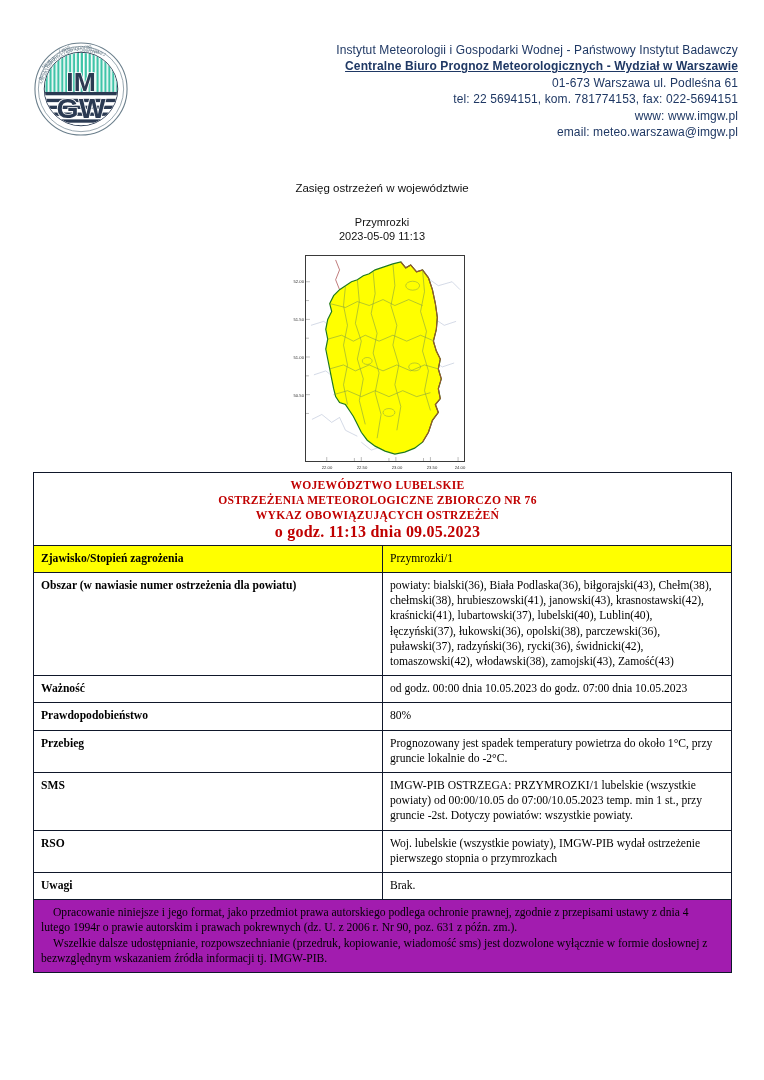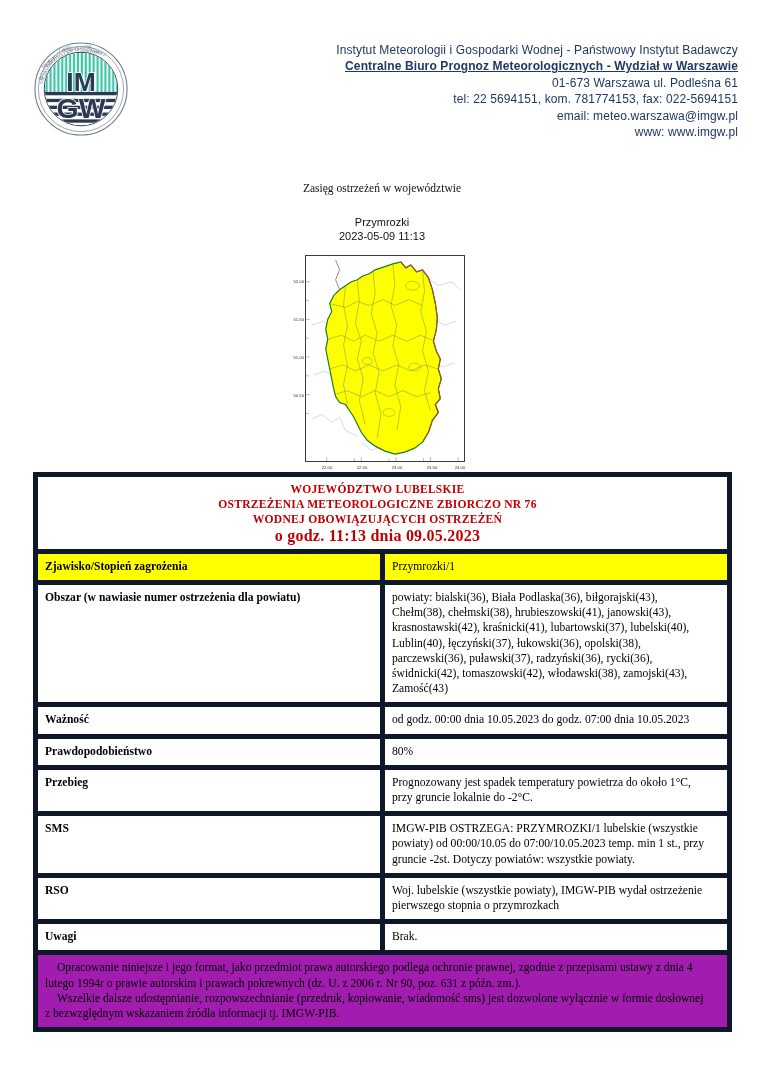--- a/index.html
+++ b/index.html
@@ -41,21 +41,21 @@
   #header-text .bold { font-weight: bold; text-decoration: underline; }
 
   
   #map-block {
     position: absolute;
     left: 0; top: 182px;
     width: 764px;
   }
   #map-caption {
     text-align: center;
-    font-family: Liberation Serif, serif;
+    font-family: Liberation Sans, sans-serif;
     font-size: 11.5px;
     color: #111111;
   }
   #map-phenomenon {
     margin-top: 22px;
     text-align: center;
     font-family: "Liberation Sans", sans-serif;
     font-size: 11px;
     line-height: 13.5px;
     color: #111111;
@@ -81,21 +81,21 @@
 
   
   #doc-table {
     position: absolute;
     left: 33px; top: 472px;
     width: 699px;
     border-collapse: collapse;
     table-layout: fixed;
   }
   #doc-table td {
-    border: 5px solid #0f172a;
+    border: 1px solid #0f172a;
     vertical-align: top;
     padding: 5px 17px 6px 7px;
     font-family: "Liberation Serif", serif;
     font-size: 11.6px;
     line-height: 15.2px;
   }
   td.label-col {
     width: 185px;
     font-weight: bold;
   }
@@ -161,22 +161,22 @@
         <text transform="translate(50,50) rotate(188) translate(0,41)" text-anchor="middle">BADAWCZY</text>
       </g>
     </svg>
   </div>
 
   <div id="header-text">
     <div>Instytut Meteorologii i Gospodarki Wodnej - Państwowy Instytut Badawczy</div>
     <div class="bold">Centralne Biuro Prognoz Meteorologicznych - Wydział w Warszawie</div>
     <div>01-673 Warszawa ul. Podleśna  61</div>
     <div>tel: 22 5694151, kom. 781774153, fax: 022-5694151</div>
+    <div>www: www.imgw.pl</div>
     <div>email: meteo.warszawa@imgw.pl</div>
-    <div>www: www.imgw.pl</div>
   </div>
 </div>
 
 <div id="map-block">
   <div id="map-caption">Zasięg ostrzeżeń  w województwie</div>
   <div id="map-phenomenon">
     <div>Przymrozki</div>
     <div>2023-05-09 11:13</div>
   </div>
 
@@ -259,21 +259,21 @@
     <div class="axlabel xlab" style="left:154px">24.00</div>
   </div>
 </div>
 
 <table id="doc-table">
   <tbody>
       <tr>
     <td class="title-cell" colspan="2">
       <div>WOJEWÓDZTWO LUBELSKIE</div>
       <div>OSTRZEŻENIA METEOROLOGICZNE  ZBIORCZO  NR 76</div>
-      <div>WODNEJ  OBOWIĄZUJĄCYCH OSTRZEŻEŃ</div>
+      <div>WYKAZ  OBOWIĄZUJĄCYCH OSTRZEŻEŃ</div>
       <div class="line4">o godz. 11:13 dnia 09.05.2023</div>
     </td>
   </tr>
 
   <tr class="yellow-row">
     <td class="label-col">Zjawisko/Stopień zagrożenia</td>
     <td>Przymrozki/1</td>
   </tr>
 
   <tr>

